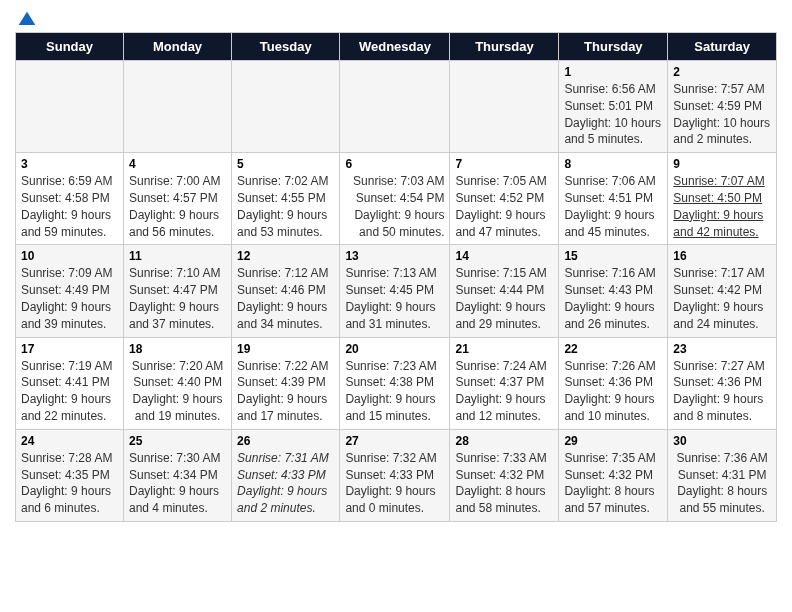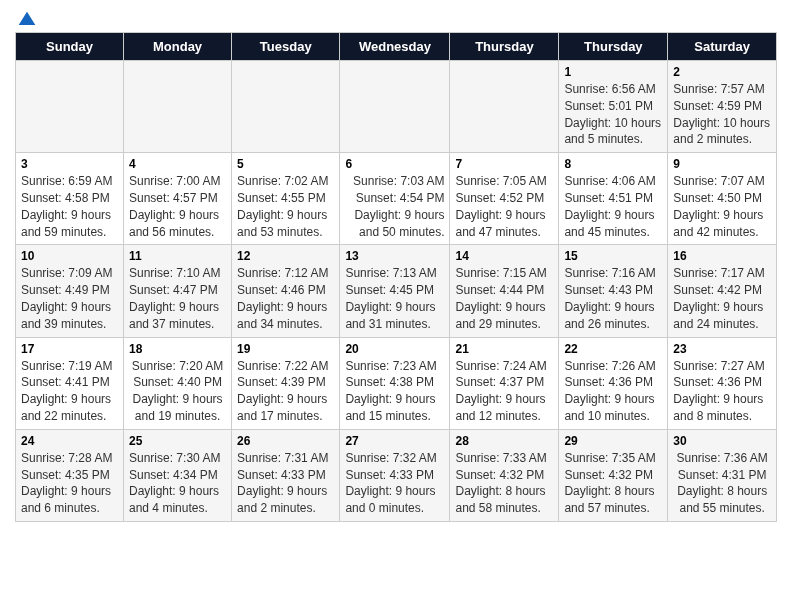--- a/index.html
+++ b/index.html
@@ -171,27 +171,27 @@
 Daylight: 9 hours and 50 minutes.</div>
         </td>
         <td>
           <span class="day-num">7</span>
           <div class="day-info" style="white-space: pre-line;">Sunrise: 7:05 AM
 Sunset: 4:52 PM
 Daylight: 9 hours and 47 minutes.</div>
         </td>
         <td>
           <span class="day-num">8</span>
-          <div class="day-info" style="white-space: pre-line;">Sunrise: 4:06 AM
+          <div class="day-info" style="white-space: pre-line;">Sunrise: 7:06 AM
 Sunset: 4:51 PM
 Daylight: 9 hours and 45 minutes.</div>
         </td>
         <td>
           <span class="day-num">9</span>
-          <div class="day-info" style="white-space: pre-line;">Sunrise: 7:07 AM
+          <div class="day-info" style="white-space: pre-line; text-decoration: underline;">Sunrise: 7:07 AM
 Sunset: 4:50 PM
 Daylight: 9 hours and 42 minutes.</div>
         </td>
       </tr>
       <tr>
         <td>
           <span class="day-num">10</span>
           <div class="day-info" style="white-space: pre-line;">Sunrise: 7:09 AM
 Sunset: 4:49 PM
 Daylight: 9 hours and 39 minutes.</div>
@@ -285,21 +285,21 @@
 Daylight: 9 hours and 6 minutes.</div>
         </td>
         <td>
           <span class="day-num">25</span>
           <div class="day-info" style="white-space: pre-line;">Sunrise: 7:30 AM
 Sunset: 4:34 PM
 Daylight: 9 hours and 4 minutes.</div>
         </td>
         <td>
           <span class="day-num">26</span>
-          <div class="day-info" style="white-space: pre-line;">Sunrise: 7:31 AM
+          <div class="day-info" style="white-space: pre-line; font-style: italic;">Sunrise: 7:31 AM
 Sunset: 4:33 PM
 Daylight: 9 hours and 2 minutes.</div>
         </td>
         <td>
           <span class="day-num">27</span>
           <div class="day-info" style="white-space: pre-line;">Sunrise: 7:32 AM
 Sunset: 4:33 PM
 Daylight: 9 hours and 0 minutes.</div>
         </td>
         <td>

